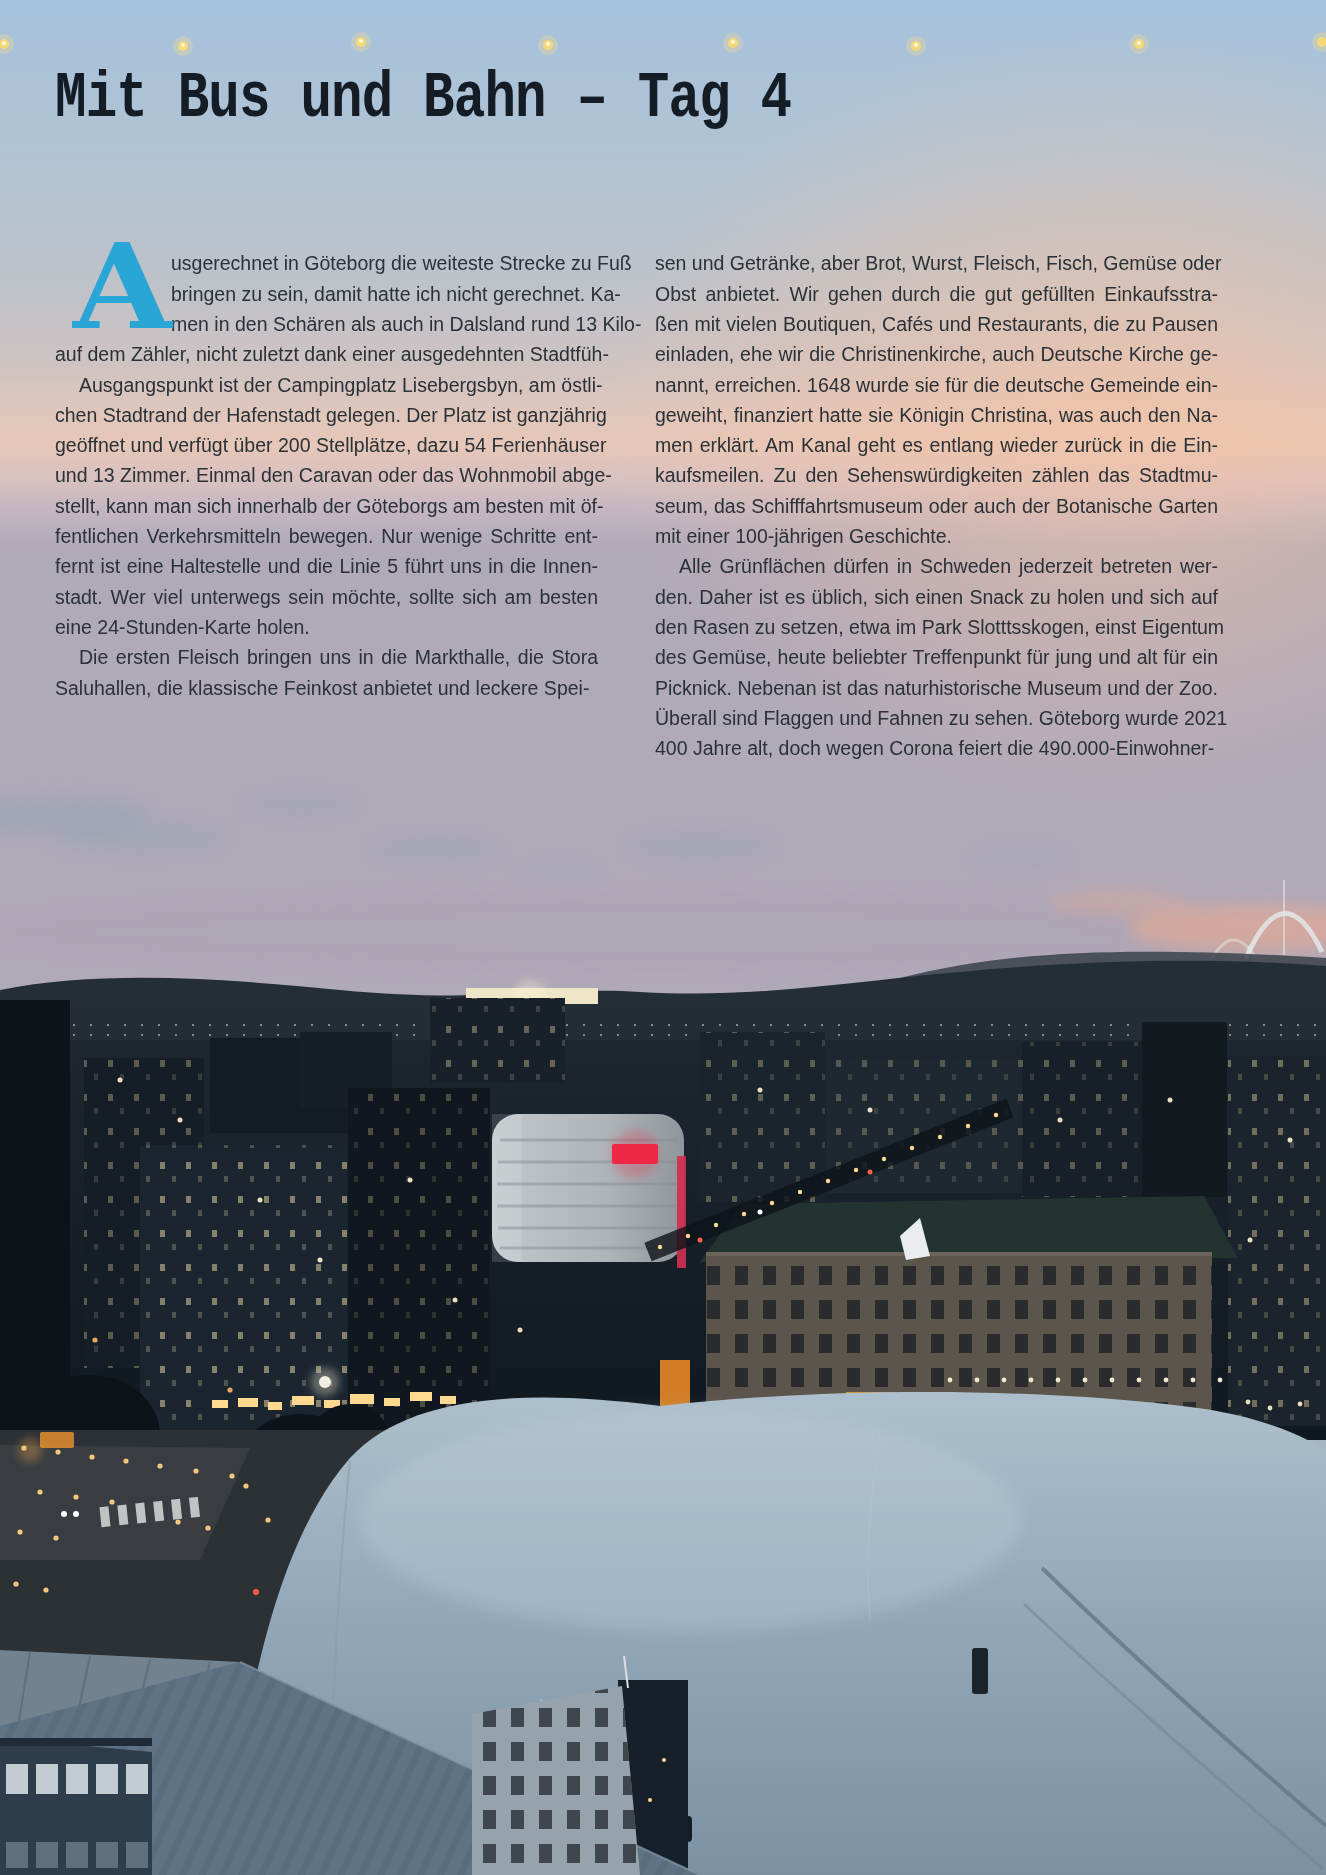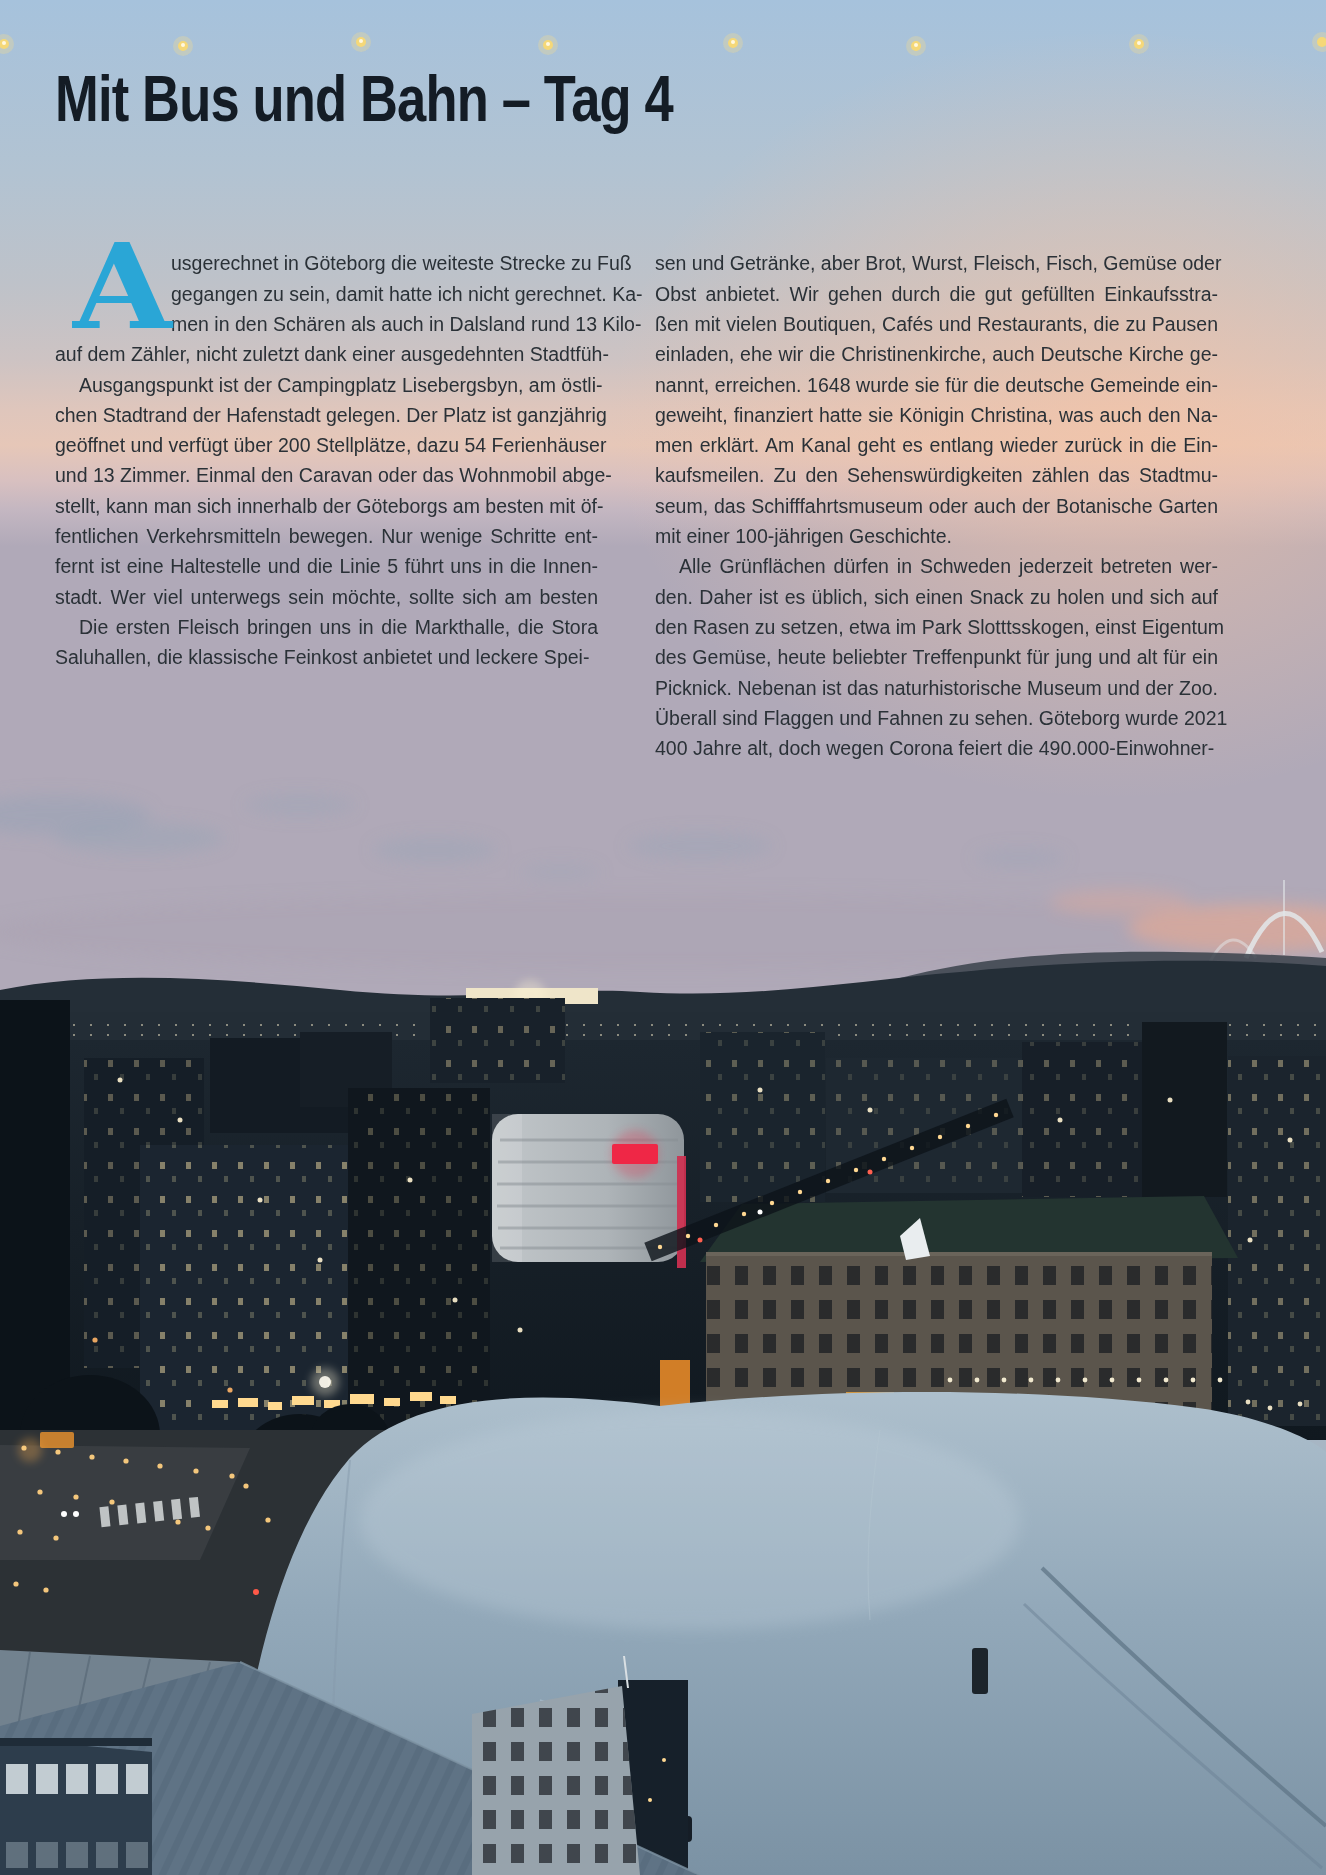--- a/index.html
+++ b/index.html
@@ -1,21 +1,21 @@
 <!DOCTYPE html>
 <html><head>
 <meta charset="utf-8">
 <style>
   html,body{margin:0;padding:0;}
   body{width:1326px;height:1875px;position:relative;overflow:hidden;
        font-family:"Liberation Sans",sans-serif;background:#a7b6c4;}
   .page{position:absolute;inset:0;width:1326px;height:1875px;}
   .photo{position:absolute;inset:0;z-index:0;}
   .content{position:absolute;left:55px;top:64px;width:1163px;z-index:2;}
-  h1{margin:0;font-family:Liberation Sans, sans-serif;font-weight:bold;
+  h1{margin:0;font-family:Liberation Mono, monospace;font-weight:bold;
      font-size:64px;line-height:1.1;color:#141c25;letter-spacing:-1px;white-space:nowrap;}
   .title-inner{display:inline-block;transform:scaleX(.82);transform-origin:left center;}
   .columns{display:flex;gap:57px;margin-top:114px;}
   .col{font-size:19.5px;line-height:30.3px;color:#2a3137;}
   .col.left{width:543px;position:relative;}
   .col.right{width:563px;}
   .para{margin:0;}
   .para.indent .line:first-child{text-indent:24px;}
   .line{white-space:nowrap;text-align:justify;text-align-last:justify;}
   .line.last{text-align-last:left;}
@@ -379,33 +379,34 @@
     </g>
   </svg>
 
   <div class="content">
     <h1><span class="title-inner">Mit Bus und Bahn – Tag 4</span></h1>
     <div class="columns">
       <div class="col left" id="col-left">
         <span class="dropcap">A</span>
       <div class="para">
             <div class="line dc">usgerechnet in Göteborg die weiteste Strecke zu Fuß</div>
-            <div class="line dc">gegangen zu sein, damit hatte ich nicht gerechnet. Ka-</div>
+            <div class="line dc">bringen zu sein, damit hatte ich nicht gerechnet. Ka-</div>
             <div class="line dc">men in den Schären als auch in Dalsland rund 13 Kilo-</div>
             <div class="line">auf dem Zähler, nicht zuletzt dank einer ausgedehnten Stadtfüh-</div>
           </div>
           <div class="para indent">
             <div class="line">Ausgangspunkt ist der Campingplatz Lisebergsbyn, am östli-</div>
             <div class="line">chen Stadtrand der Hafenstadt gelegen. Der Platz ist ganzjährig</div>
             <div class="line">geöffnet und verfügt über 200 Stellplätze, dazu 54 Ferienhäuser</div>
             <div class="line">und 13 Zimmer. Einmal den Caravan oder das Wohnmobil abge-</div>
             <div class="line">stellt, kann man sich innerhalb der Göteborgs am besten mit öf-</div>
             <div class="line">fentlichen Verkehrsmitteln bewegen. Nur wenige Schritte ent-</div>
             <div class="line">fernt ist eine Haltestelle und die Linie 5 führt uns in die Innen-</div>
             <div class="line">stadt. Wer viel unterwegs sein möchte, sollte sich am besten</div>
+            <div class="line last">eine 24-Stunden-Karte holen.</div>
           </div>
           <div class="para indent">
             <div class="line">Die ersten Fleisch bringen uns in die Markthalle, die Stora</div>
             <div class="line last">Saluhallen, die klassische Feinkost anbietet und leckere Spei-</div>
           </div>
         </div>
       <div class="col right" id="col-right">
           <div class="para">
             <div class="line">sen und Getränke, aber Brot, Wurst, Fleisch, Fisch, Gemüse oder</div>
             <div class="line">Obst anbietet. Wir gehen durch die gut gefüllten Einkaufsstra-</div>

